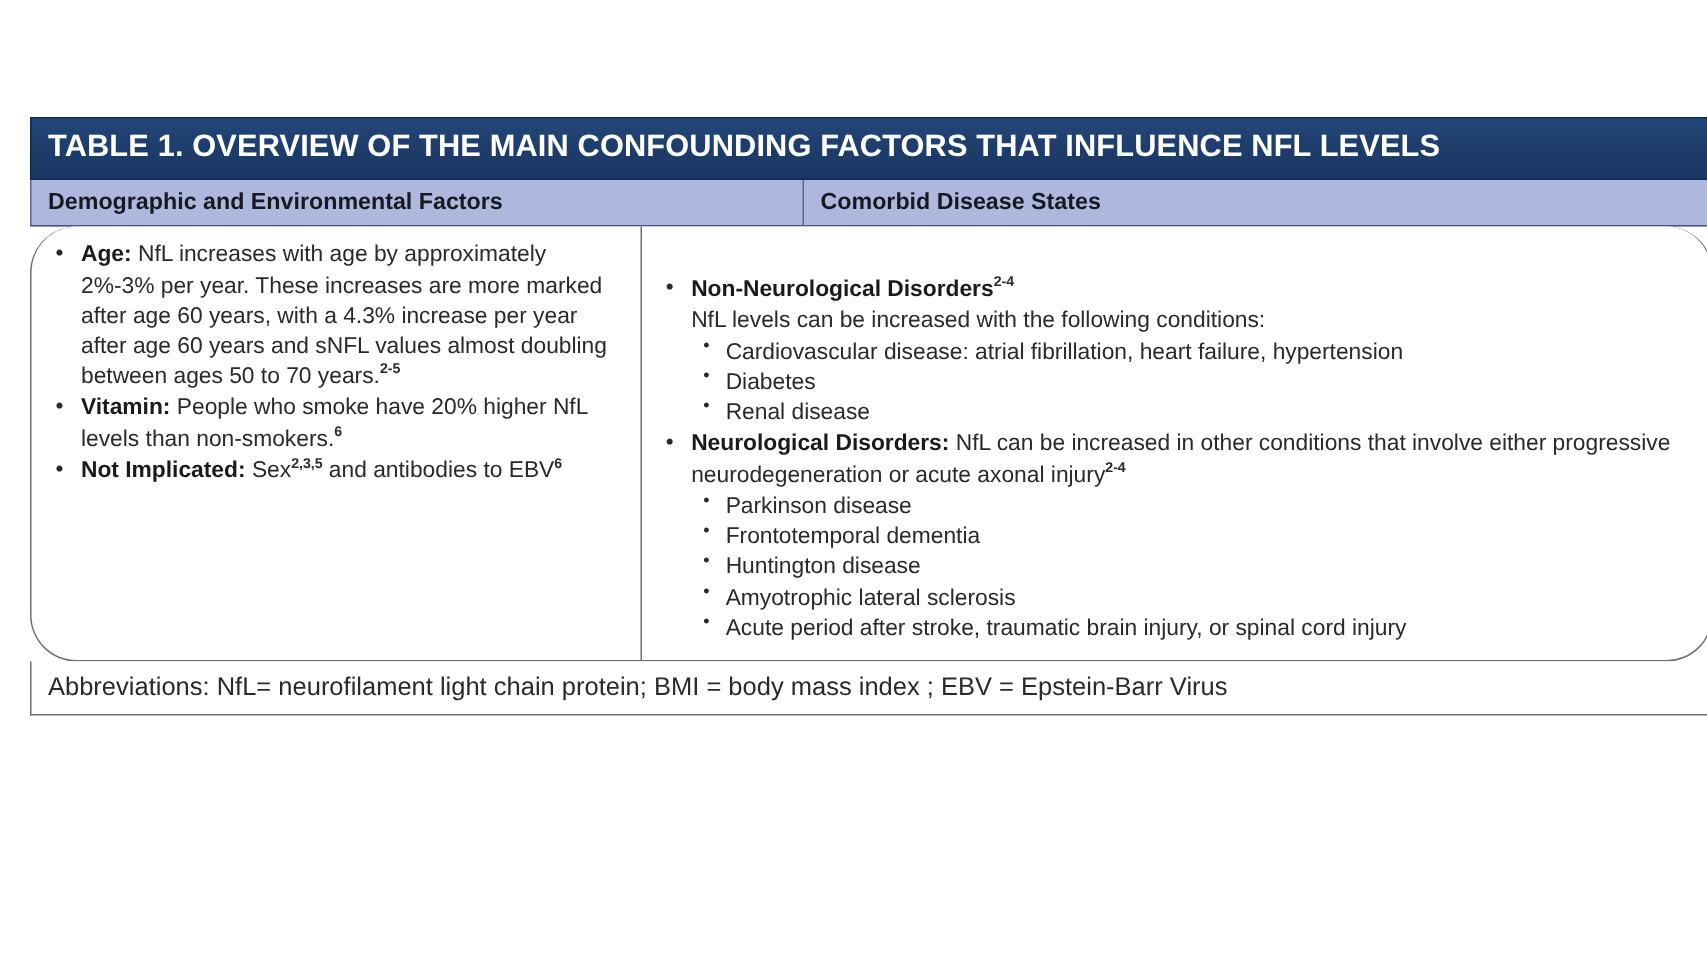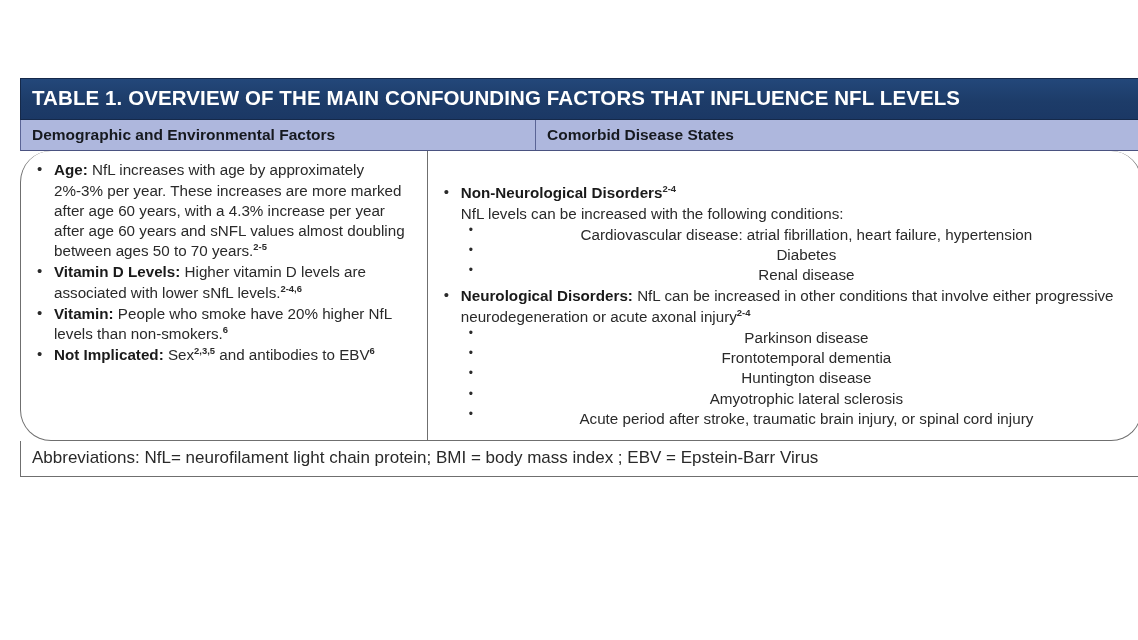--- a/index.html
+++ b/index.html
@@ -121,21 +121,21 @@
     color: #2a2a2a;
   }
   .lead { font-weight: bold; color: #1a1a1a; }
   sup { font-size: 0.62em; line-height: 0; vertical-align: super; font-weight: bold; }
   .sub-intro {
     font-size: 15.2px;
     line-height: 1.33;
     color: #2a2a2a;
     margin: 0;
   }
-  .nested-wrap { margin-top: 1px; text-align: center; }
+  .nested-wrap { margin-top: 1px; }
 
   
   .foot-row {
     border-left: 1px solid #6f6f6f;
     border-right: 1px solid #6f6f6f;
     border-bottom: 1px solid #6f6f6f;
     box-sizing: border-box;
     background: #ffffff;
     padding: 7px 0 8px 11px;
     font-size: 17px;
@@ -154,21 +154,20 @@
 
   <div class="col-head-row">
     <div class="col-head left">Demographic and Environmental Factors</div>
     <div class="col-head right">Comorbid Disease States</div>
   </div>
 
   <div class="body-row">
     <div class="cell left">
       <ul class="lvl1" id="left-list">
           <li><span class="lead">Age:</span><span> NfL increases with age by approximately 2%-3% per year. These increases are more marked after age 60 years, with a 4.3% increase per year after age 60 years and sNFL values almost doubling between ages 50 to 70 years.</span><sup>2-5</sup></li>
-          <li><span class="lead">Vitamin D Levels:</span><span> Higher vitamin D levels are associated with lower sNfL levels.</span><sup>2-4,6</sup></li>
           <li><span class="lead">Vitamin:</span><span> People who smoke have 20% higher NfL levels than non-smokers.</span><sup>6</sup></li>
           <li><span class="lead">Not Implicated:</span><span> Sex</span><sup>2,3,5</sup><span> and antibodies to EBV</span><sup>6</sup></li>
         </ul>
     </div>
     <div class="cell right">
       <ul class="lvl1" id="right-list">
           <li><span class="lead">Non-Neurological Disorders</span><sup>2-4</sup><div class="sub-intro">NfL levels can be increased with the following conditions:</div><div class="nested-wrap">
               <ul class="lvl2">
                 <li>Cardiovascular disease: atrial fibrillation, heart failure, hypertension</li>
                 <li>Diabetes</li>

